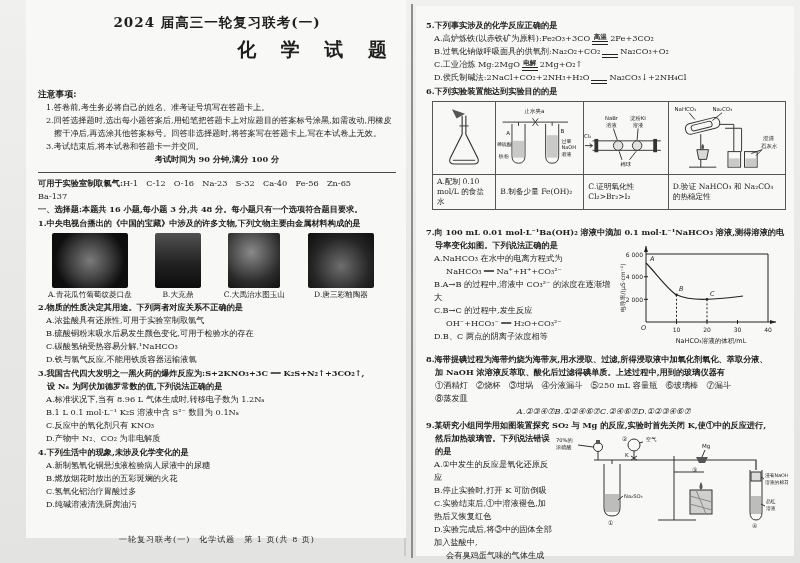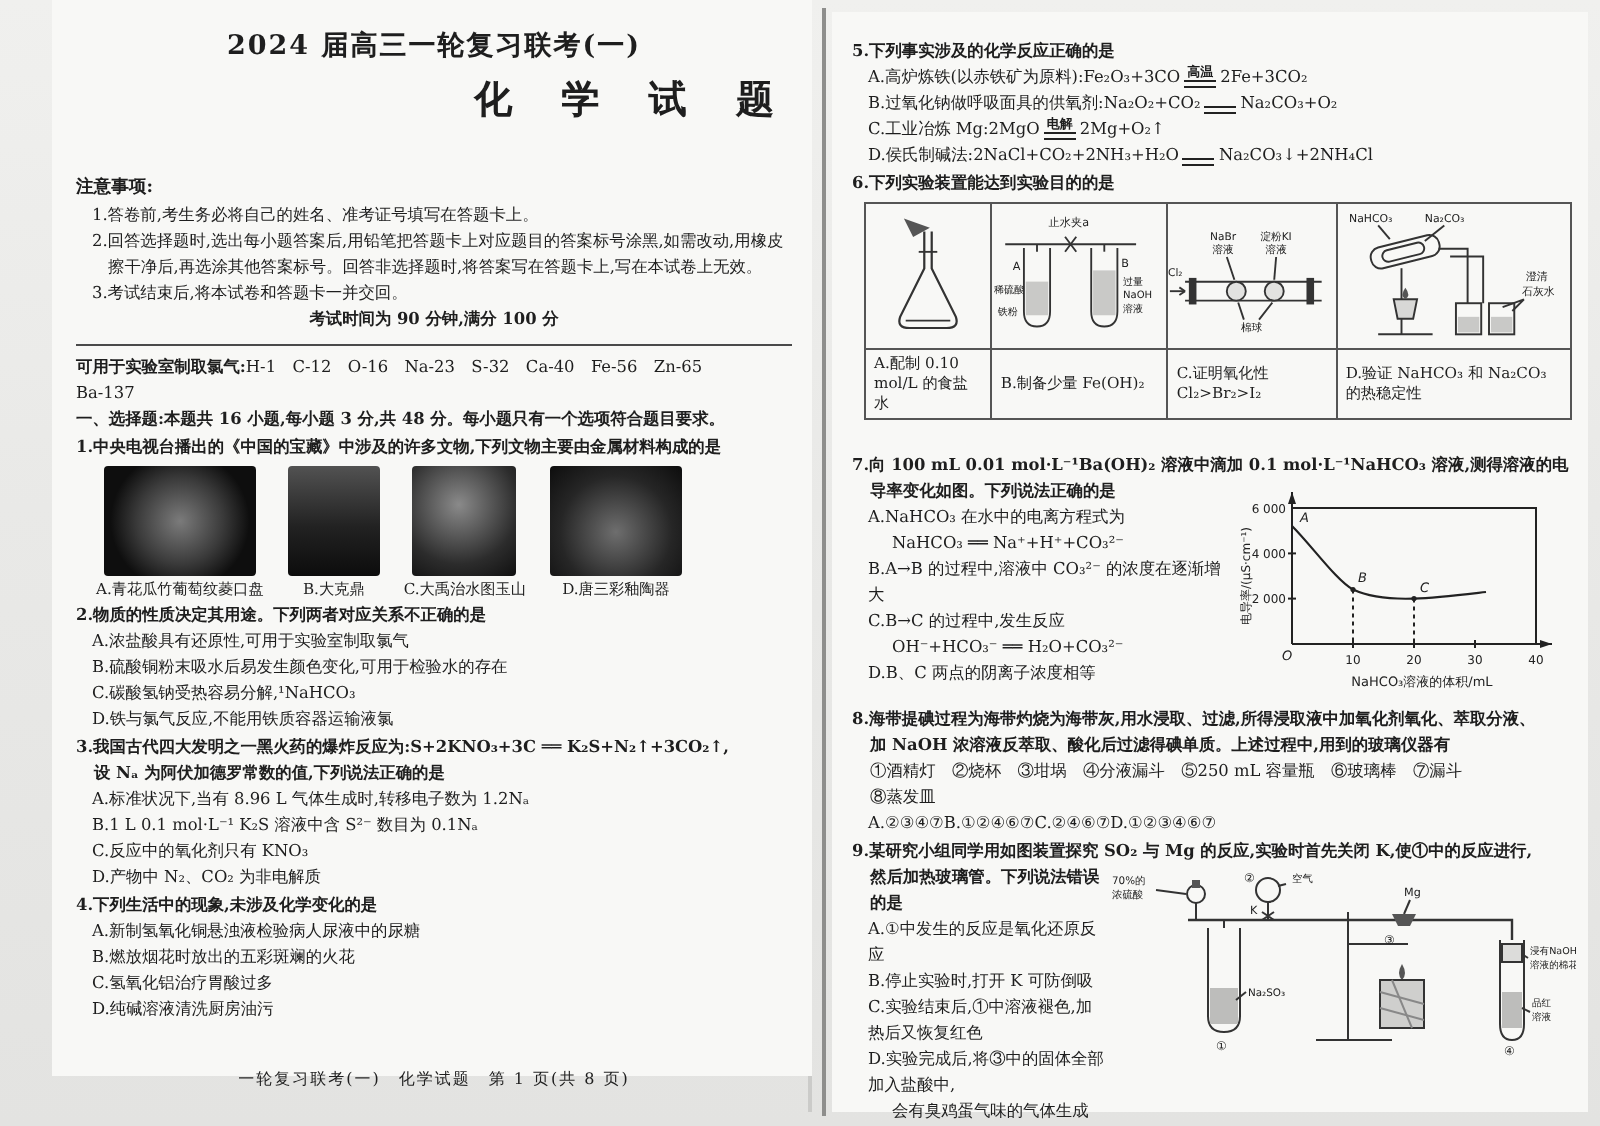--- a/index.html
+++ b/index.html
@@ -20,21 +20,21 @@
   .notice-h { font-size:8.8px; font-weight:bold; margin-top:25px; line-height:13px; }
   .nitem { padding-left:8px; text-indent:-8px; margin-left:8px; }
   .center { text-align:center; }
   .rule { border-top:1.5px solid #4a4a4a; margin:6px 0 4px; }
   .opt { padding-left:8px; }
   .eq  { padding-left:20px; }
   .hang{ padding-left:9px; }
   .q { margin-top:1px; }
   .clear { clear:both; }
 
-  .figrow { display:flex; gap:12px; margin:3px 0 1px 10px; }
+  .figrow { display:flex; gap:23px; margin:3px 0 1px 10px; }
   .fig { display:flex; flex-direction:column; align-items:center; }
   .ph { height:55px; border-radius:2px; }
   .ph-a { width:76px; background:radial-gradient(circle at 50% 50%, #7b7b7b 0%, #3a3a3a 46%, #0e0e0e 74%); }
   .ph-b { width:46px; background:linear-gradient(180deg,#525252 0%,#222 55%,#0c0c0c 100%); }
   .ph-c { width:52px; background:radial-gradient(circle at 45% 35%, #8a8a8a 0%, #2c2c2c 65%, #101010 100%); }
   .ph-d { width:66px; background:radial-gradient(circle at 50% 60%, #6e6e6e 0%, #262626 60%, #0d0d0d 100%); }
   .figcap { font-size:7.6px; margin-top:2px; white-space:nowrap; line-height:10px; }
 
   .rxn { display:inline-flex; flex-direction:column; align-items:center; vertical-align:middle; margin:0 2px; }
   .rxn .cond { font-size:6.5px; line-height:7px; min-height:7px; font-weight:bold; }
@@ -43,21 +43,21 @@
   .q6grid { display:grid; grid-template-columns:18% 25% 24% 33%; width:354px;
             border:1.2px solid #555; margin:3px 0 16px 6px; background:#f8f8f6; }
   .q6cell { border-right:1.2px solid #555; height:72px; display:flex; align-items:center; justify-content:center; overflow:hidden; }
   .q6cap  { border-right:1.2px solid #555; border-top:1.2px solid #555; min-height:32px;
             display:flex; align-items:center; padding:2px 4px; font-size:7.6px; line-height:10px; }
   .no-r { border-right:none; }
 
   .chartbox { float:right; width:172px; height:110px; margin:1px 0 2px 4px; }
   .appbox   { float:right; width:234px; height:96px; margin:0 0 2px 2px; }
   svg text { font-family:"DejaVu Sans","Liberation Sans",sans-serif; fill:#222; }
-  .q8row { display:flex; width:96%; justify-content:flex-start; padding-left:8px; }
+  .q8row { display:flex; width:96%; justify-content:center; padding-left:8px;font-style:italic; }
   .footer { text-align:center; font-size:8px; margin-top:23px; letter-spacing:1px; }
 </style>
 </head>
 <body>
 
 <div class="fold-light"></div>
 <div class="fold-dark"></div>
 
 <div class="page" id="page1">
   <div class="h-title">2024 届高三一轮复习联考(一)</div>

